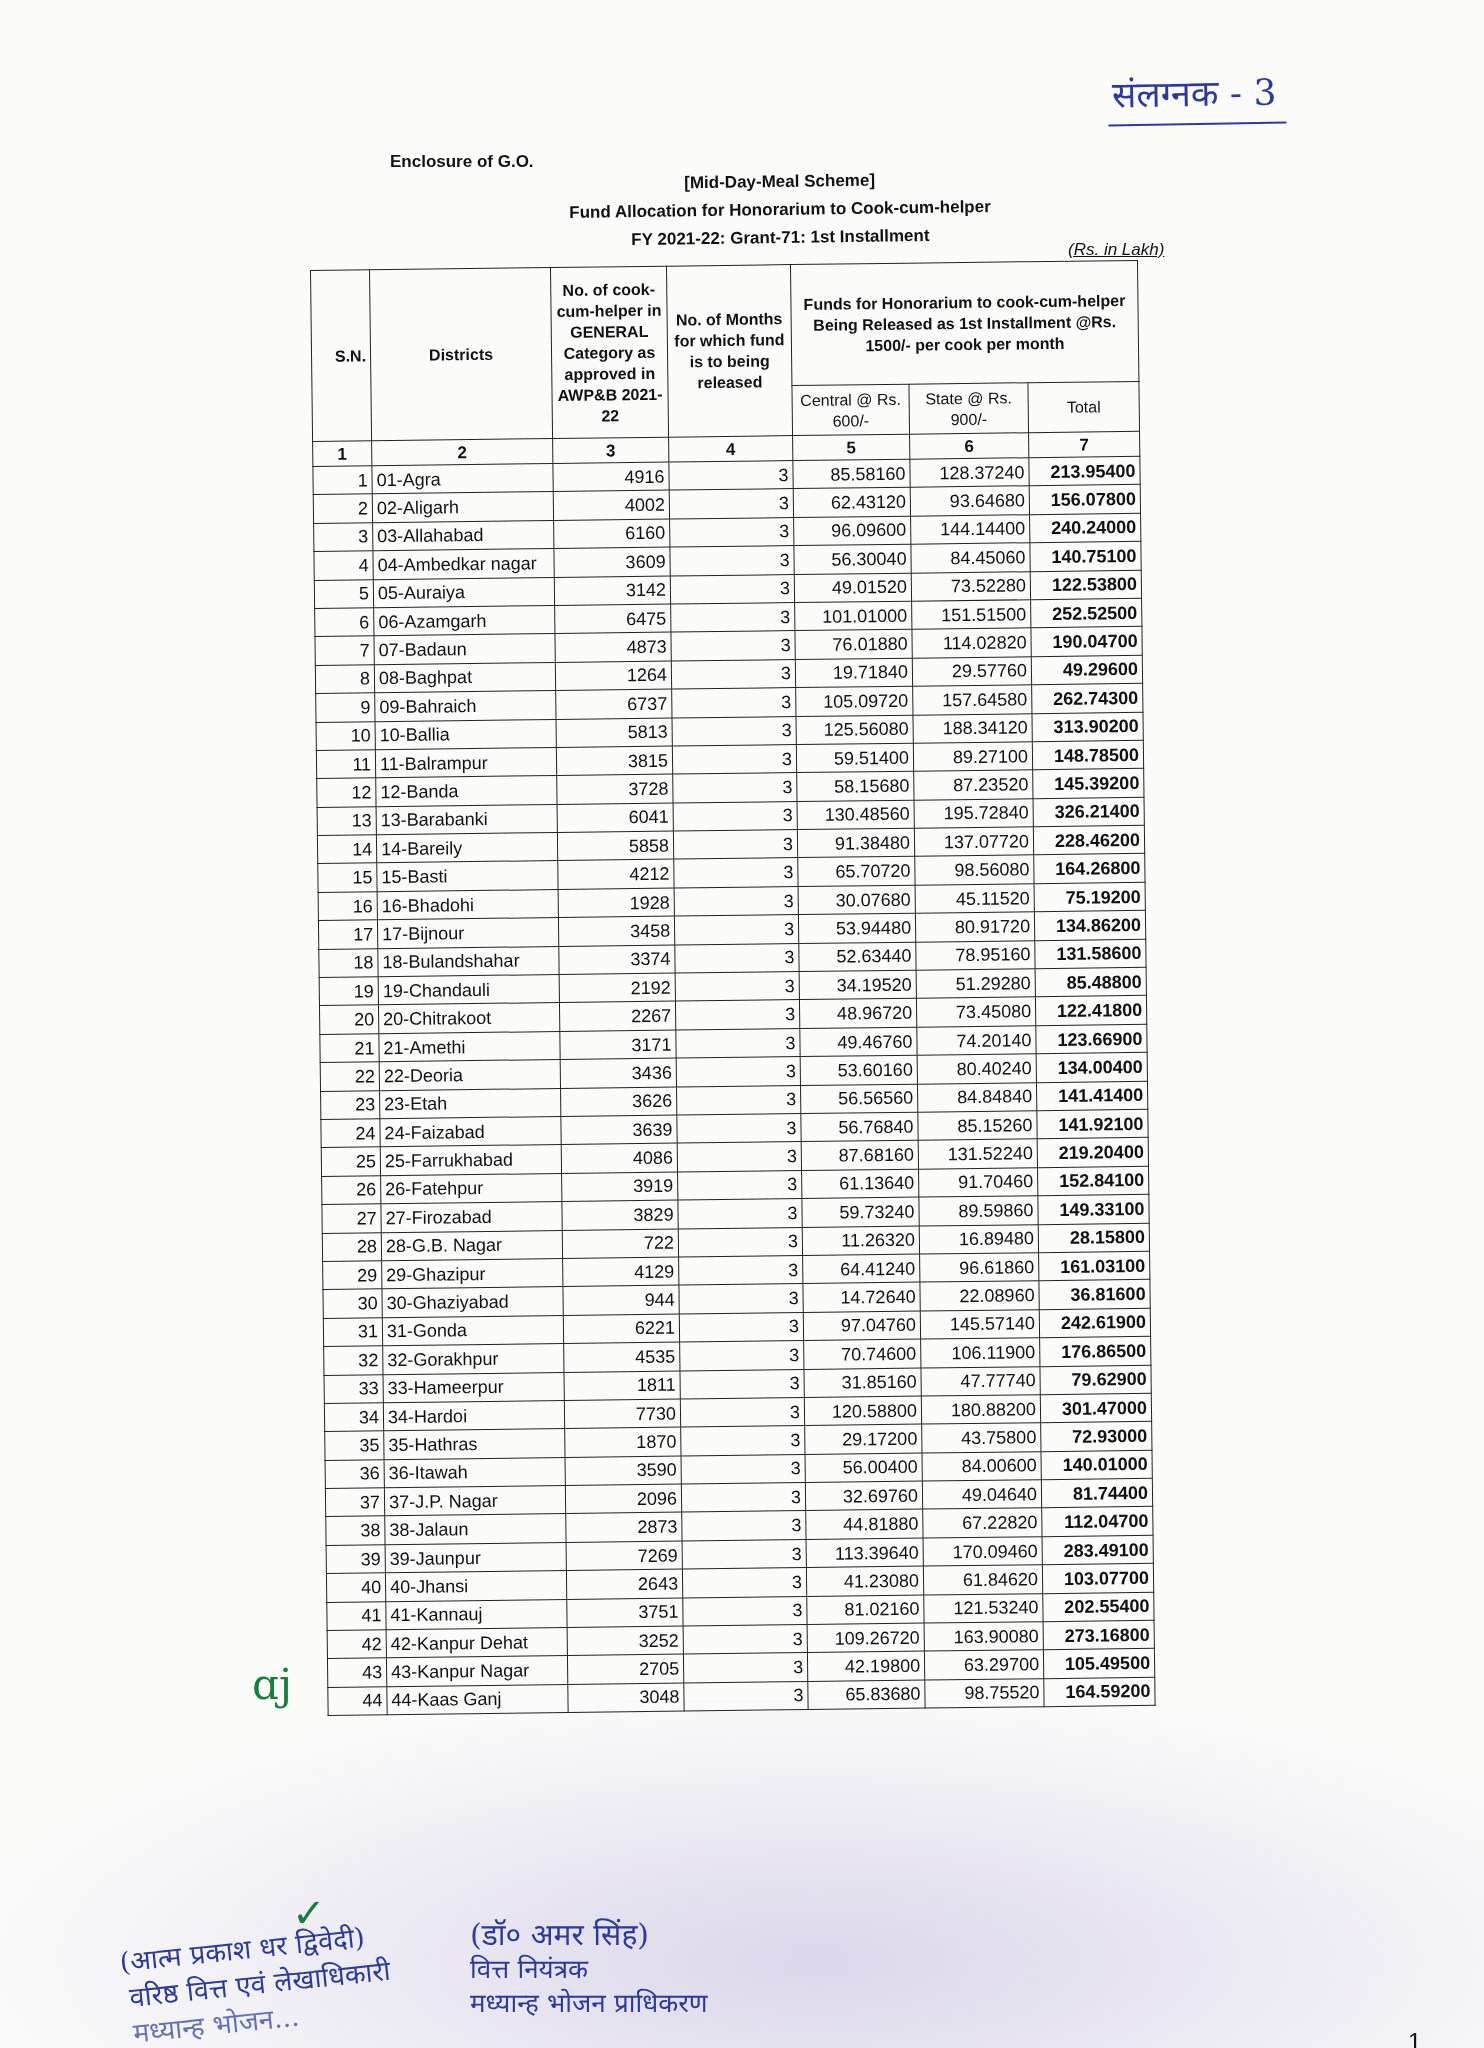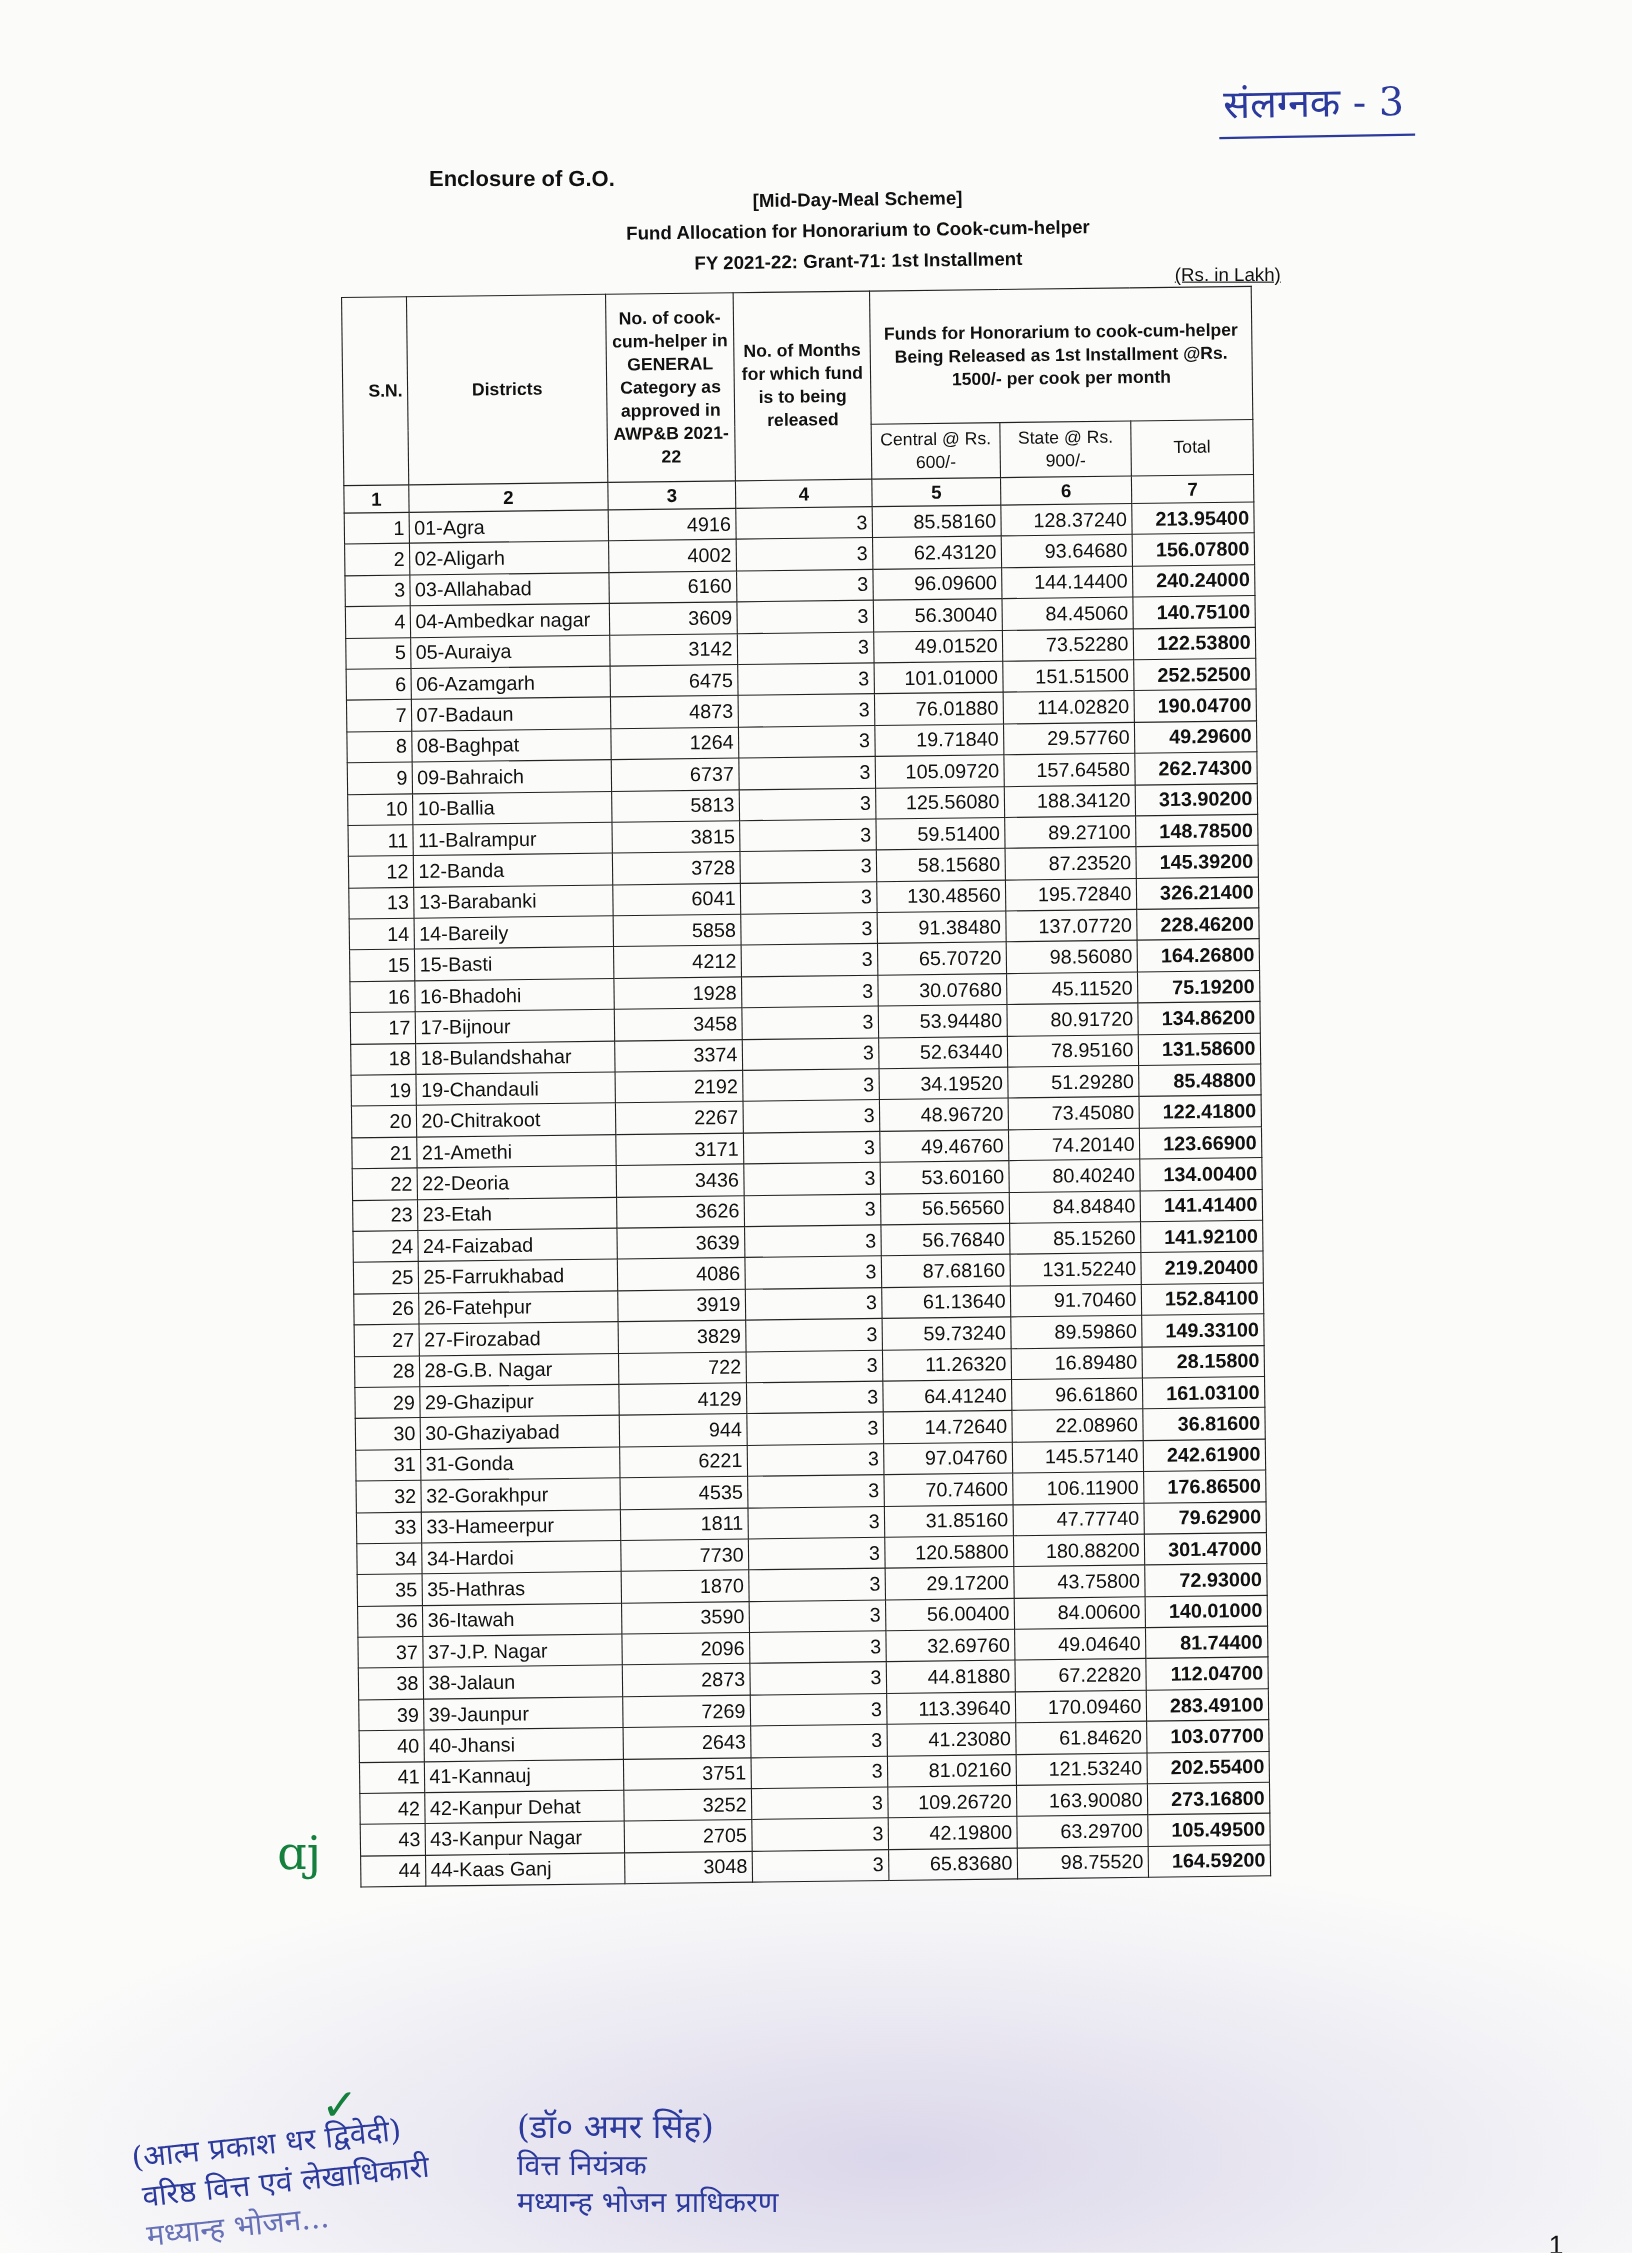--- a/index.html
+++ b/index.html
@@ -15,29 +15,29 @@
     background: radial-gradient(ellipse at 55% 75%, rgba(180,170,215,0.45), rgba(200,195,225,0.15) 55%, rgba(255,255,255,0) 75%);
     pointer-events: none;
   }
   .annex {
     position: absolute; left: 1108px; top: 68px;
     font-family: "DejaVu Serif", serif; font-size: 36px; color: #2b3a9c;
     border-bottom: 2px solid #2b3a9c; padding: 0 10px 6px 4px;
     transform: rotate(-1deg);
   }
   .enclosure {
-    position: absolute; left: 390px; top: 152px; font-size: 20px; font-weight: bold;
+    position: absolute; left: 390px; top: 152px; font-size: 17px; font-weight: bold;
   }
   .titles {
     position: absolute; left: 500px; top: 168px; width: 560px; text-align: center;
     font-weight: bold; font-size: 17px; line-height: 28px;
     transform: rotate(-0.8deg);
   }
   .unit {
-    position: absolute; left: 1068px; top: 240px; font-size: 17px; 
+    position: absolute; left: 1068px; top: 240px; font-size: 17px; font-style: italic;
     text-decoration: underline;
   }
   .tbl-wrap {
     position: absolute; left: 310px; top: 270px;
     transform: rotate(-0.7deg); transform-origin: top left;
   }
   table { border-collapse: collapse; }
   th, td { border: 1.5px solid #222; padding: 0 4px; }
   th { font-weight: bold; font-size: 16px; text-align: center; vertical-align: middle; line-height: 21px; }
   td { font-size: 18px; height: 27.4px; line-height: 26px; }

